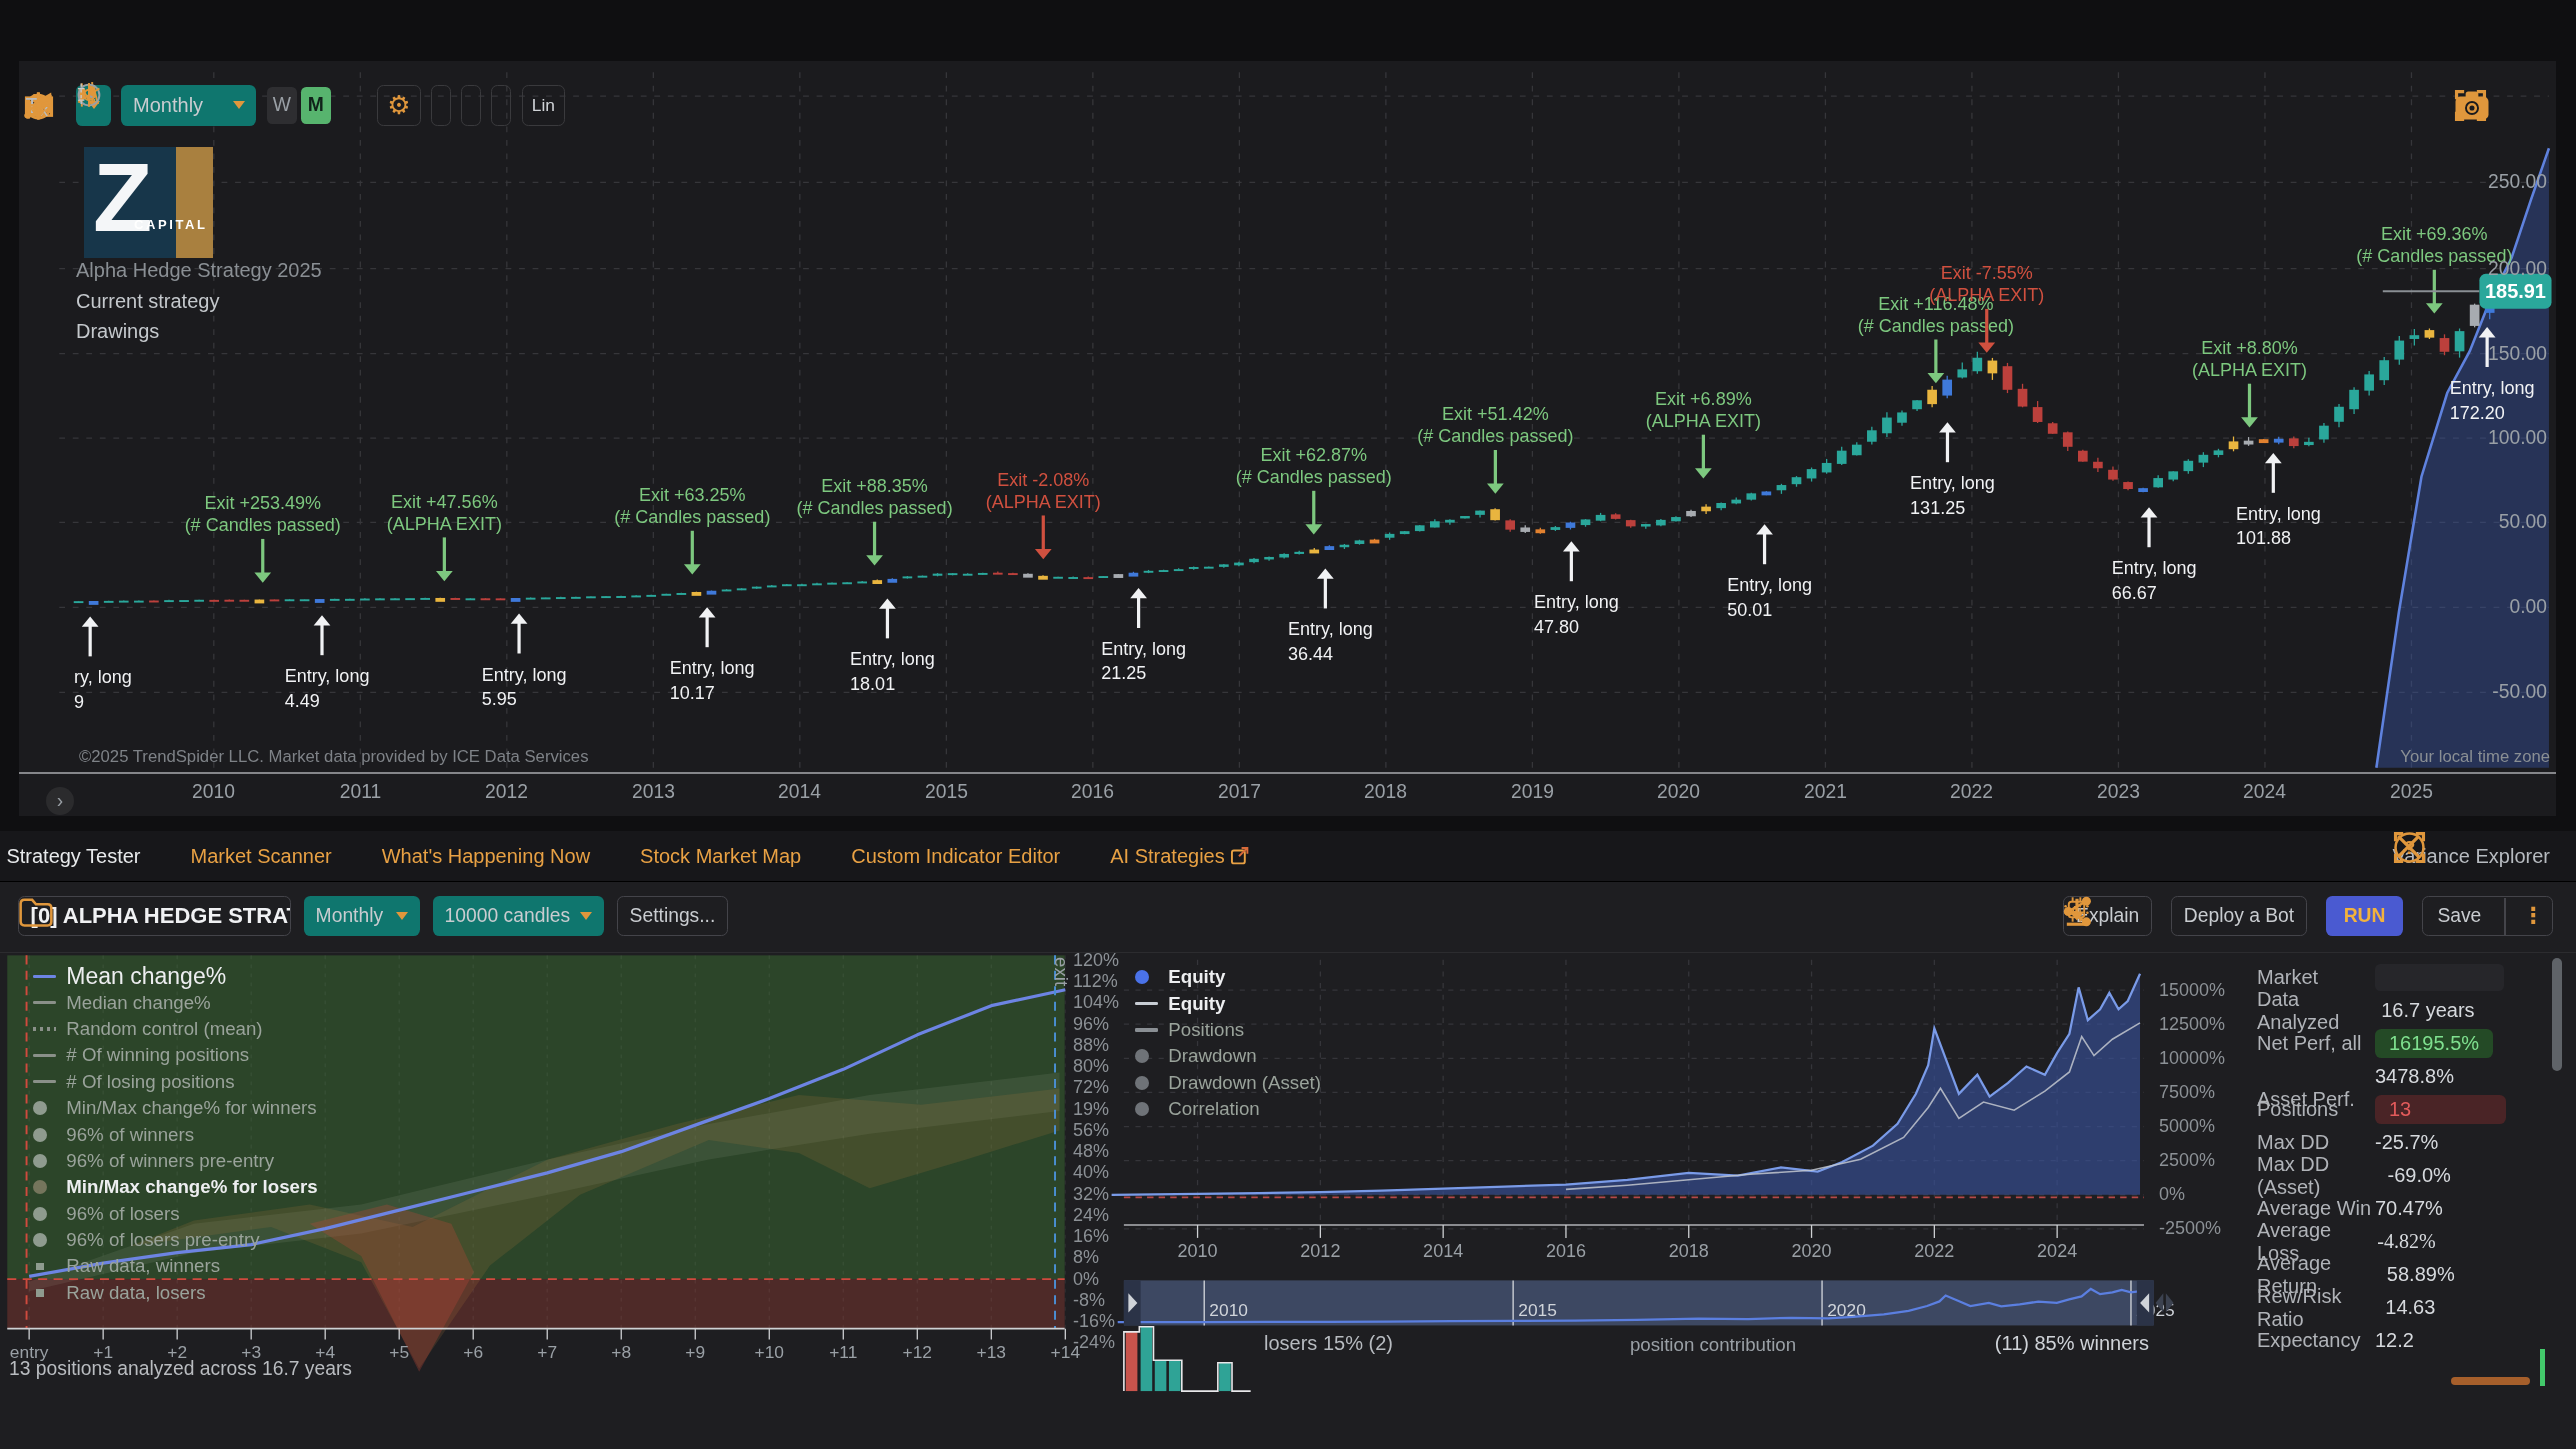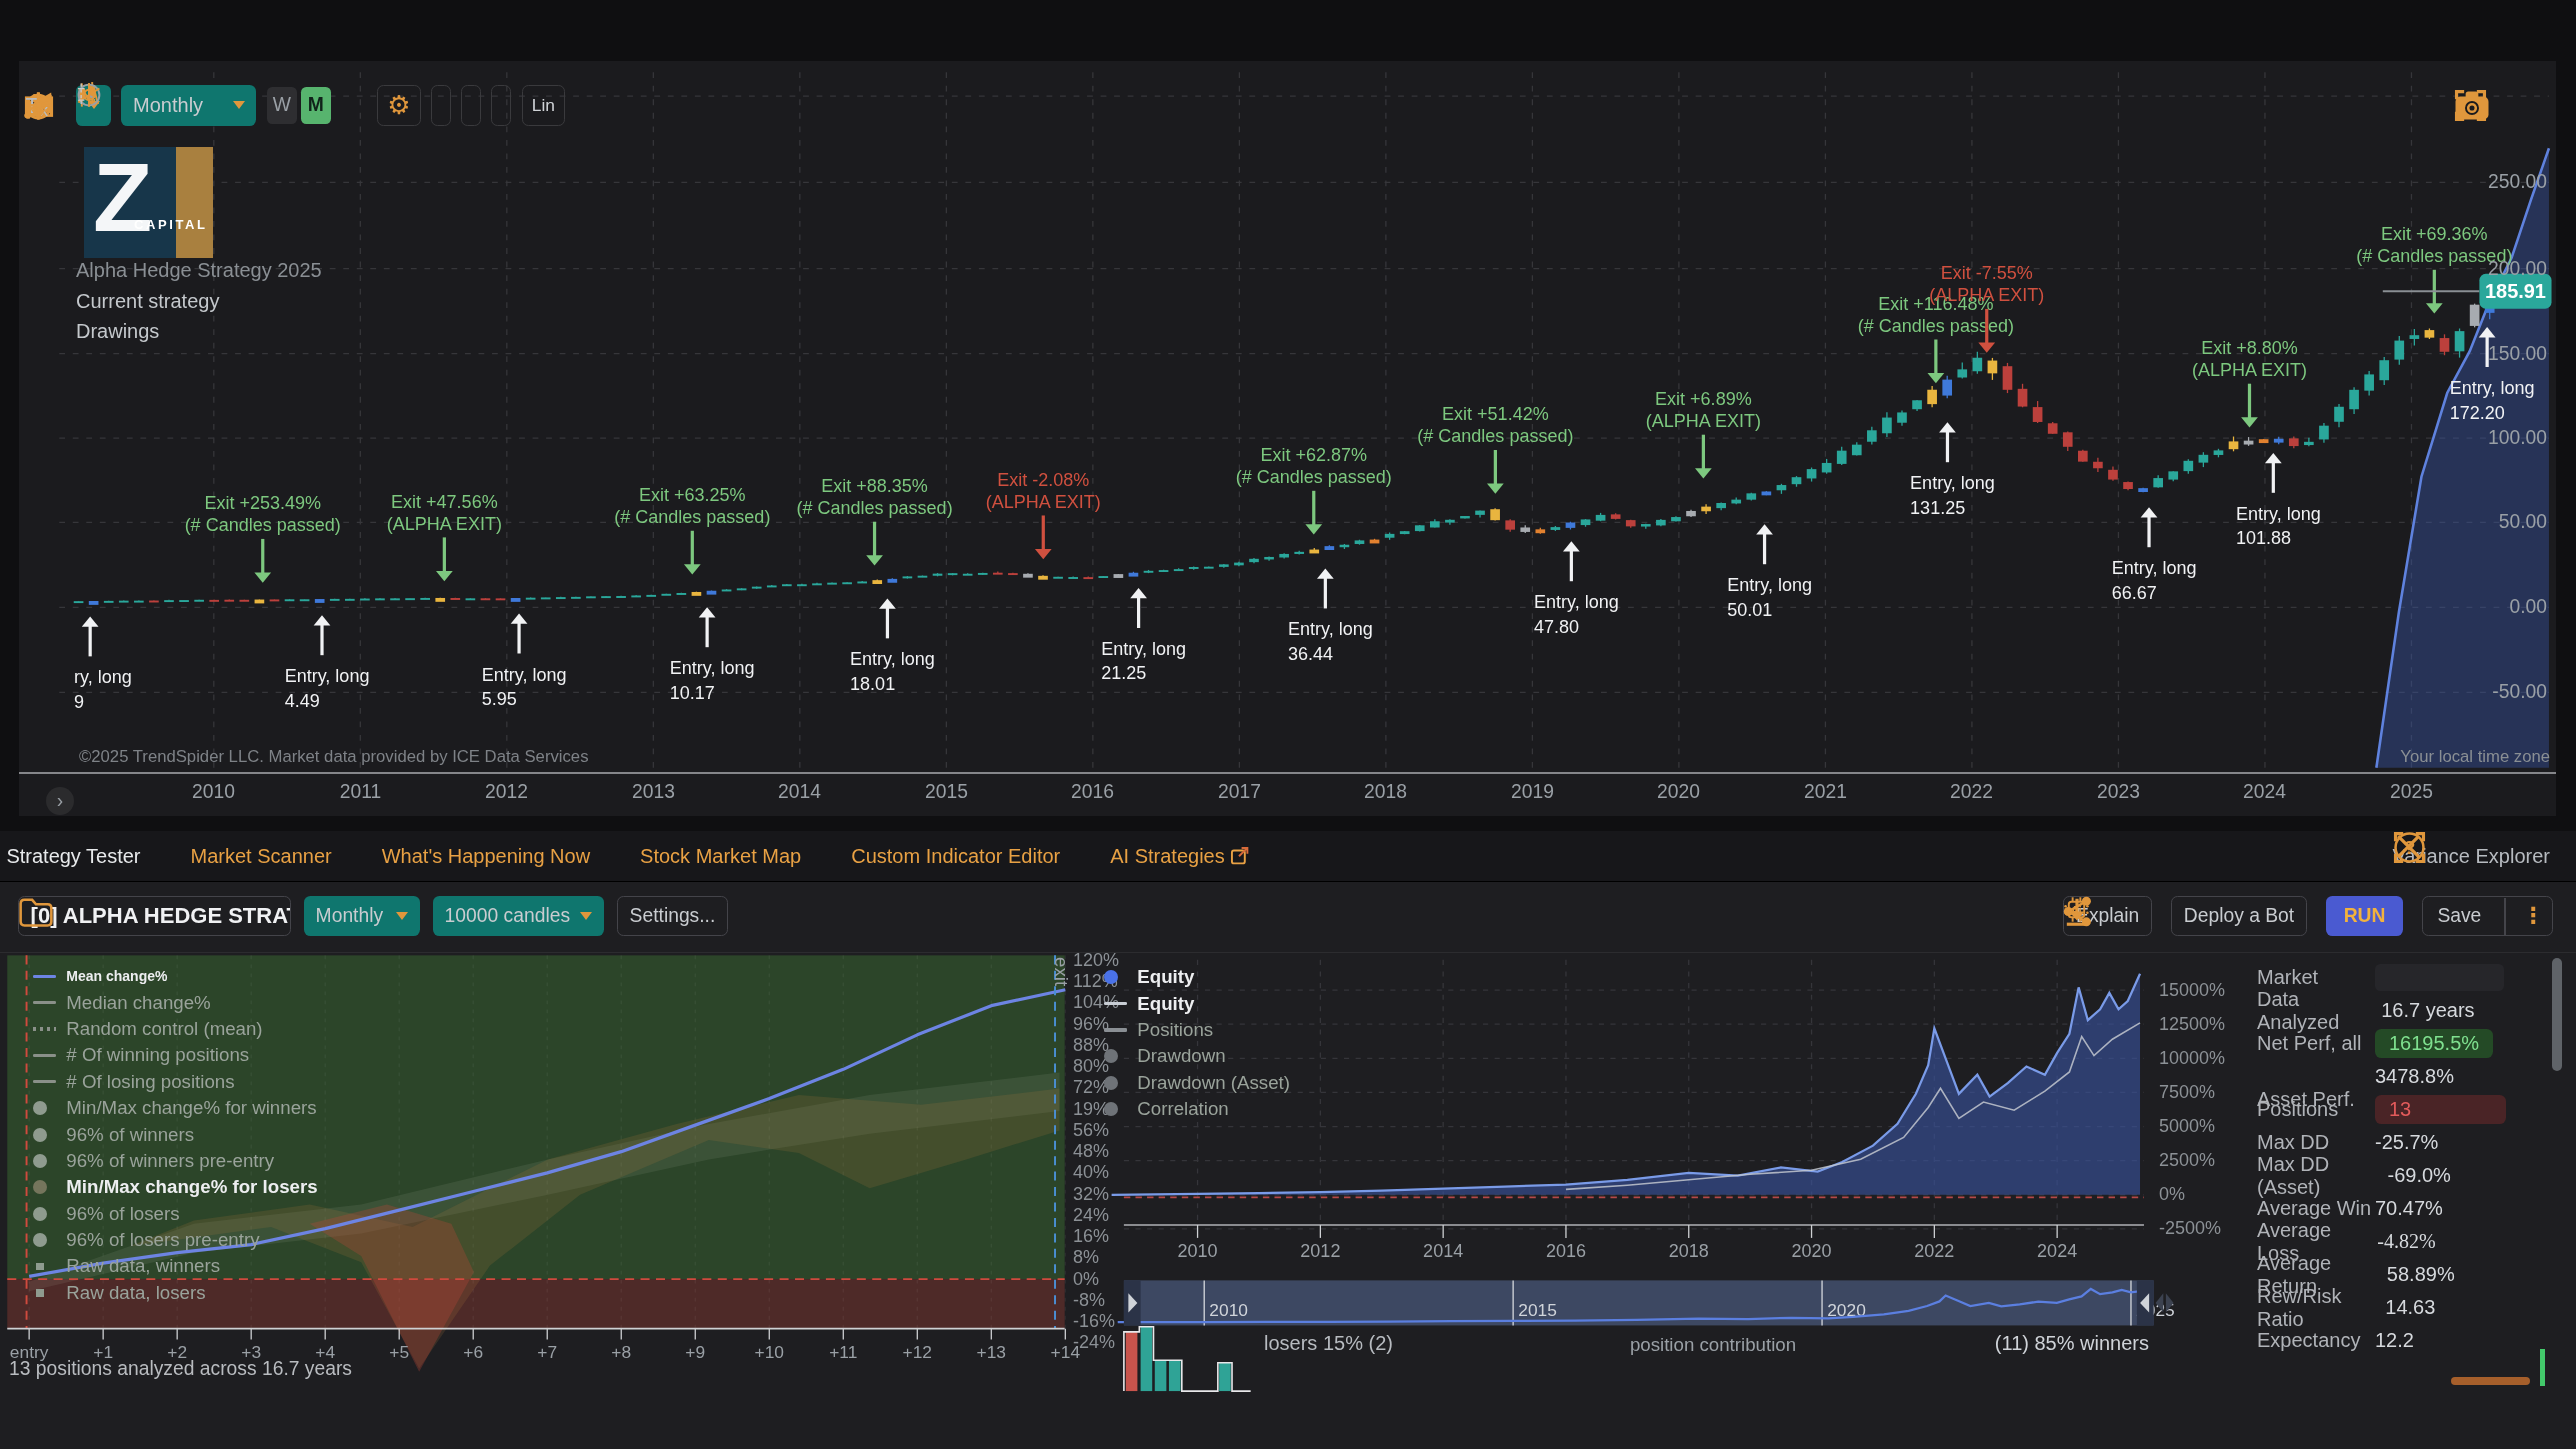--- a/index.html
+++ b/index.html
@@ -950,21 +950,21 @@
       <rect x="1793" y="2112" width="18" height="48" fill="#2fa396"></rect>
       <rect x="1815" y="2112" width="18" height="48" fill="#2fa396"></rect>
       <rect x="1893" y="2116" width="18" height="44" fill="#2fa396"></rect>
       <path d="M1745 2160 V2068 H1769 V2060 H1791 V2112 H1835 V2160 H1891 V2116 H1913 V2160 H1942" fill="none" stroke="#e8e8ea" stroke-width="2.5"></path>
     </g>
   </svg>
 
 <div id="leftLegend" class="abs" style="left:33px;top:963px;z-index:3;">
     <div class="legend-row">
       <span style="width: 23px; height: 3.2px; background: rgb(109, 132, 227); border-radius: 1.3px;"></span>
-      <span style="font-size: 14px; color: rgb(237, 238, 240); font-weight: bold; text-align: center;">Mean change%</span>
+      <span style="font-size: 23px; color: rgb(237, 238, 240); font-weight: normal; text-align: center;">Mean change%</span>
     </div>
     <div class="legend-row">
       <span style="width: 23px; height: 3.2px; background: rgb(138, 144, 137); border-radius: 1.3px;"></span>
       <span style="font-size: 18.7px; color: rgb(154, 163, 155);">Median change%</span>
     </div>
     <div class="legend-row">
       <span style="width: 23px; height: 3.2px; background: repeating-linear-gradient(90deg, rgb(138, 144, 137) 0px, rgb(138, 144, 137) 3.2px, transparent 3.2px, transparent 7px);"></span>
       <span style="font-size: 18.7px; color: rgb(154, 163, 155);">Random control (mean)</span>
     </div>
     <div class="legend-row">
@@ -1026,21 +1026,21 @@
     <div style="position: absolute; left: 1073px; top: 1226px; font-size: 18px; color: rgb(140, 145, 150);">16%</div>
     <div style="position: absolute; left: 1073px; top: 1247px; font-size: 18px; color: rgb(140, 145, 150);">8%</div>
     <div style="position: absolute; left: 1073px; top: 1269px; font-size: 18px; color: rgb(140, 145, 150);">0%</div>
     <div style="position: absolute; left: 1073px; top: 1290px; font-size: 18px; color: rgb(140, 145, 150);">-8%</div>
     <div style="position: absolute; left: 1073px; top: 1311px; font-size: 18px; color: rgb(140, 145, 150);">-16%</div>
     <div style="position: absolute; left: 1073px; top: 1332px; font-size: 18px; color: rgb(140, 145, 150);">-24%</div>
   </div>
 <div class="abs" style="left:1050px;top:957px;font-size:18.7px;color:#9aa0a6;writing-mode:vertical-rl;z-index:3;">exit</div>
 <div class="abs" style="left:9px;top:1358px;font-size:19.3px;color:#b9bcc0;z-index:3;">13 positions analyzed across 16.7 years</div>
 
-<div id="equityLegend" class="abs" style="left:1104px;top:964px;z-index:3;">
+<div id="equityLegend" class="abs" style="left:1135px;top:964px;z-index:3;">
     <div class="legend-row">
       <span style="width: 14px; height: 14px; border-radius: 50%; background: rgb(74, 114, 232); margin-right: 9px;"></span>
       <span style="font-size: 18.7px; color: rgb(237, 238, 240); font-weight: bold;">Equity</span>
     </div>
     <div class="legend-row">
       <span style="width: 23px; height: 3.2px; background: rgb(200, 205, 212); border-radius: 1.3px;"></span>
       <span style="font-size: 18.7px; color: rgb(237, 238, 240); font-weight: bold;">Equity</span>
     </div>
     <div class="legend-row">
       <span style="width: 23px; height: 3.2px; background: rgb(138, 143, 148); border-radius: 1.3px;"></span>

